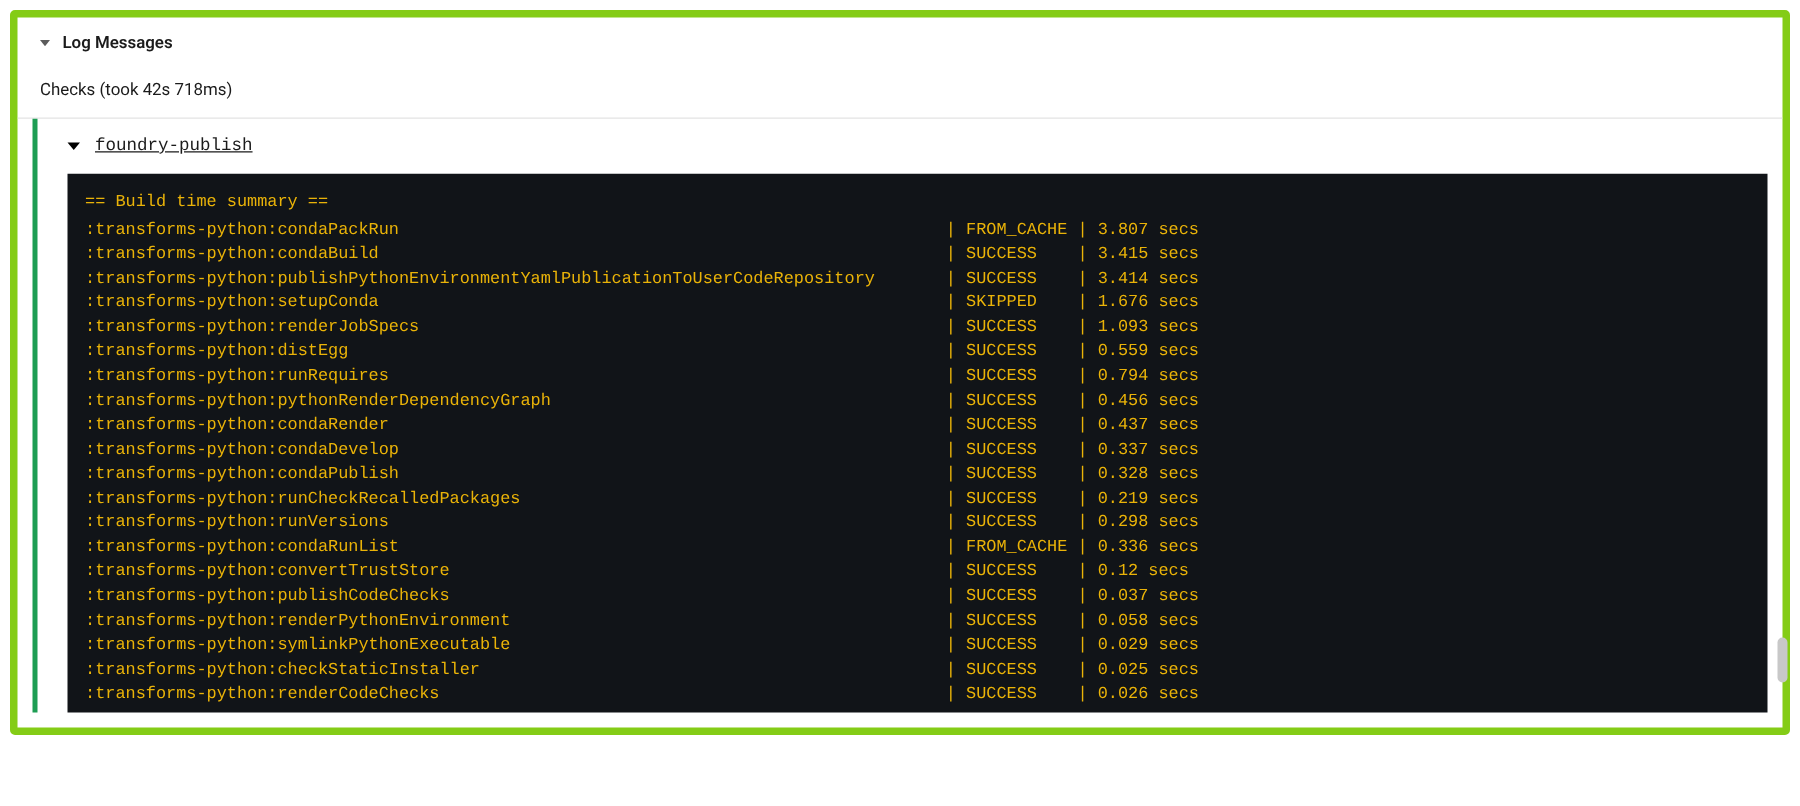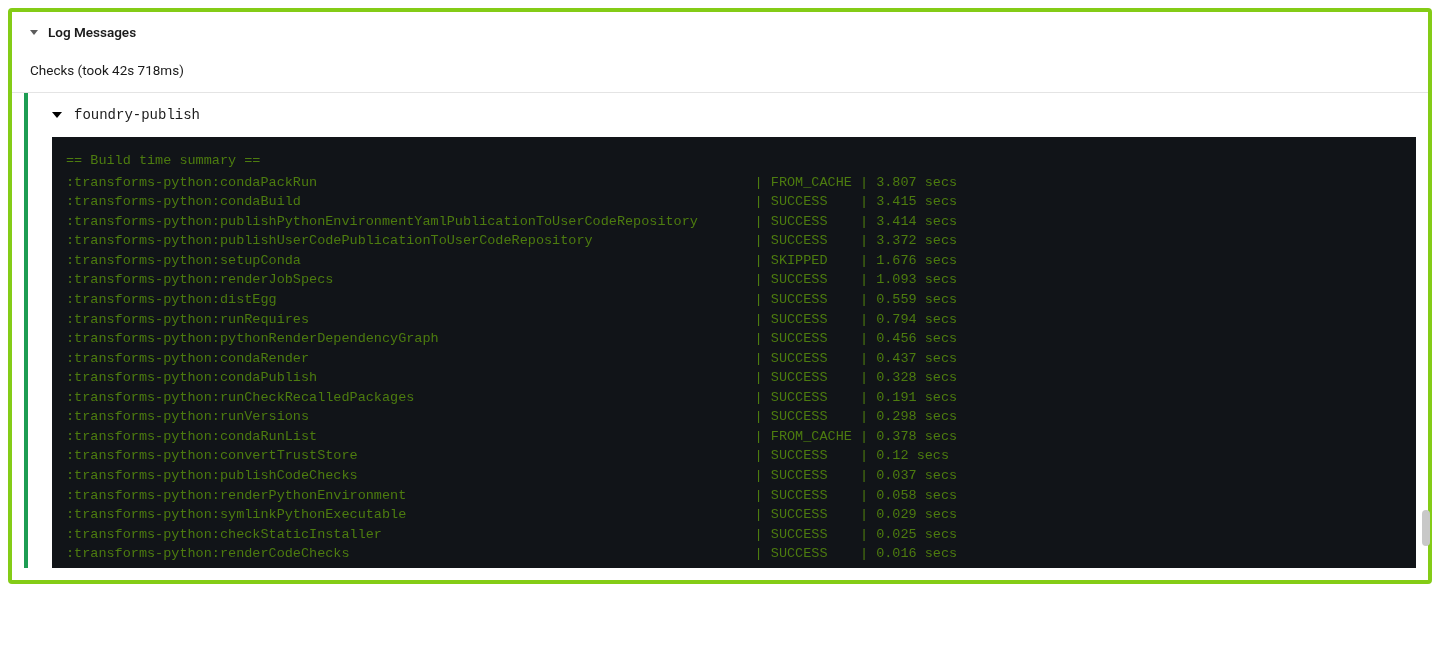--- a/index.html
+++ b/index.html
@@ -8,21 +8,21 @@
       box-sizing: border-box;
     }
     body {
       font-family: -apple-system, BlinkMacSystemFont, "Segoe UI", Roboto, Helvetica, Arial, sans-serif;
       background: #ffffff;
       padding: 8px;
       font-size: 13px;
       color: #1b1b1b;
     }
     .outer-panel {
-      border: 4px solid #84cc16;
+      border: 6px solid #84cc16;
       border-radius: 4px;
       background: #ffffff;
       overflow: hidden;
     }
     .panel-header {
       display: flex;
       align-items: center;
       padding: 12px 18px;
       gap: 10px;
       font-weight: 600;
@@ -58,29 +58,30 @@
     .accent-block {
       border-left: 4px solid #1d9d53;
       padding: 14px 0 0 24px;
       margin: 0 0 0 0;
     }
     .inner-header {
       display: flex;
       align-items: center;
       gap: 12px;
       margin-bottom: 14px;
+      text-decoration: underline;
     }
     .inner-title {
       font-family: "SFMono-Regular", Consolas, "Liberation Mono", Menlo, Courier, monospace;
       font-size: 14px;
       color: #1b1b1b;
     }
     .terminal {
       background: #111418;
-      color: #4d7c0f;
+      color: #eab308;
       font-family: "SFMono-Regular", Consolas, "Liberation Mono", Menlo, Courier, monospace;
       font-size: 13.5px;
       line-height: 1.45;
       padding: 14px 14px 4px 14px;
       overflow: hidden;
       max-height: 476px;
     }
     .terminal-header-line {
       margin-bottom: 2px;
     }
@@ -115,35 +116,35 @@
       <div class="accent-block">
         <div class="inner-header">
           <span class="triangle-down-black"></span>
           <span class="inner-title">foundry-publish</span>
         </div>
         <div class="terminal" id="terminal-body">
           <div class="terminal-header-line">== Build time summary ==</div>
         <div class="terminal-row">:transforms-python:condaPackRun                                                      | FROM_CACHE | 3.807 secs</div>
             <div class="terminal-row">:transforms-python:condaBuild                                                        | SUCCESS    | 3.415 secs</div>
             <div class="terminal-row">:transforms-python:publishPythonEnvironmentYamlPublicationToUserCodeRepository       | SUCCESS    | 3.414 secs</div>
-            <div class="terminal-row">:transforms-python:publishUserCodePublicationToUserCodeRepository                    | SUCCESS    | 3.372 secs</div>
             <div class="terminal-row">:transforms-python:setupConda                                                        | SKIPPED    | 1.676 secs</div>
             <div class="terminal-row">:transforms-python:renderJobSpecs                                                    | SUCCESS    | 1.093 secs</div>
             <div class="terminal-row">:transforms-python:distEgg                                                           | SUCCESS    | 0.559 secs</div>
             <div class="terminal-row">:transforms-python:runRequires                                                       | SUCCESS    | 0.794 secs</div>
             <div class="terminal-row">:transforms-python:pythonRenderDependencyGraph                                       | SUCCESS    | 0.456 secs</div>
             <div class="terminal-row">:transforms-python:condaRender                                                       | SUCCESS    | 0.437 secs</div>
+            <div class="terminal-row">:transforms-python:condaDevelop                                                      | SUCCESS    | 0.337 secs</div>
             <div class="terminal-row">:transforms-python:condaPublish                                                      | SUCCESS    | 0.328 secs</div>
-            <div class="terminal-row">:transforms-python:runCheckRecalledPackages                                          | SUCCESS    | 0.191 secs</div>
+            <div class="terminal-row">:transforms-python:runCheckRecalledPackages                                          | SUCCESS    | 0.219 secs</div>
             <div class="terminal-row">:transforms-python:runVersions                                                       | SUCCESS    | 0.298 secs</div>
-            <div class="terminal-row">:transforms-python:condaRunList                                                      | FROM_CACHE | 0.378 secs</div>
+            <div class="terminal-row">:transforms-python:condaRunList                                                      | FROM_CACHE | 0.336 secs</div>
             <div class="terminal-row">:transforms-python:convertTrustStore                                                 | SUCCESS    | 0.12 secs</div>
             <div class="terminal-row">:transforms-python:publishCodeChecks                                                 | SUCCESS    | 0.037 secs</div>
             <div class="terminal-row">:transforms-python:renderPythonEnvironment                                           | SUCCESS    | 0.058 secs</div>
             <div class="terminal-row">:transforms-python:symlinkPythonExecutable                                           | SUCCESS    | 0.029 secs</div>
             <div class="terminal-row">:transforms-python:checkStaticInstaller                                              | SUCCESS    | 0.025 secs</div>
-            <div class="terminal-row">:transforms-python:renderCodeChecks                                                  | SUCCESS    | 0.016 secs</div>
+            <div class="terminal-row">:transforms-python:renderCodeChecks                                                  | SUCCESS    | 0.026 secs</div>
           </div>
       </div>
     </div>
   </div>
   <div class="scrollbar-thumb"></div>
 </div>
 
 </body></html>

